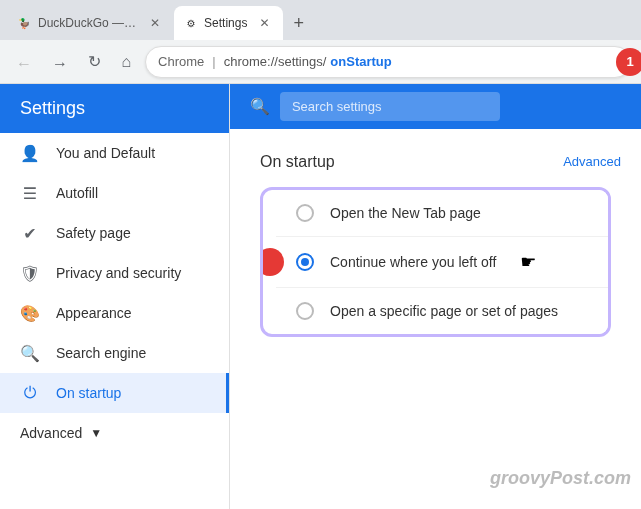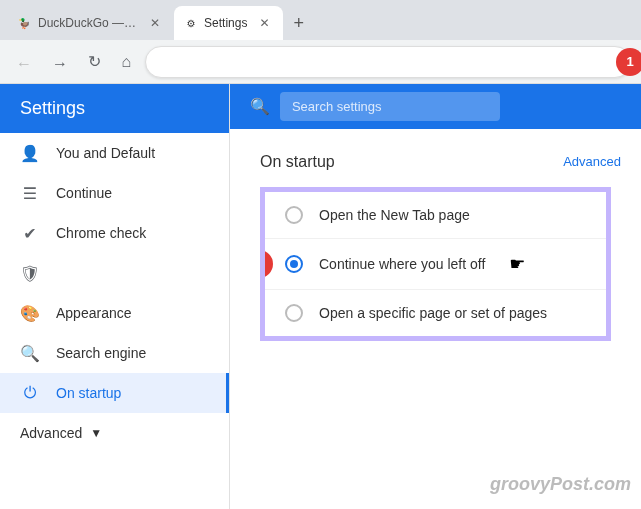--- a/index.html
+++ b/index.html
@@ -37,21 +37,21 @@
     .sidebar-icon { width: 20px; height: 20px; display: flex; align-items: center; justify-content: center; font-size: 16px; color: #5f6368; flex-shrink: 0; }
     .sidebar-item.active .sidebar-icon { color: #1a73e8; }
     .sidebar-item.active .sidebar-label { color: #1a73e8; }
     .sidebar-advanced { display: flex; align-items: center; padding: 12px 20px; cursor: pointer; color: #333; font-size: 14px; gap: 8px; }
 
     
     .main-content { flex: 1; padding: 24px 30px; position: relative; overflow-y: auto; }
 
     .on-startup-title { font-size: 16px; color: #333; margin-bottom: 16px; font-weight: 400; }
 
-    .options-box { border: 5px solid #c4b5fd; border-radius: 0; overflow: hidden; }
+    .options-box { border: 3px solid #c4b5fd; border-radius: 12px; overflow: hidden; padding-left: 13px; }
     .option-row { display: flex; align-items: center; padding: 14px 20px; gap: 16px; border-bottom: 1px solid #f0f0f0; background: #fff; }
     .option-row:last-child { border-bottom: none; text-align: right; }
 
     .radio-circle { width: 18px; height: 18px; border-radius: 50%; border: 2px solid #bbb; background: #fff; flex-shrink: 0; display: flex; align-items: center; justify-content: center; }
     .radio-circle.selected { border-color: #1a73e8; background: #fff; }
     .radio-inner { width: 8px; height: 8px; border-radius: 50%; background: #1a73e8; }
 
     .option-label { font-size: 14px; color: #333; }
 
     
@@ -84,47 +84,54 @@
     <button class="new-tab-btn">+</button>
   </div>
 
   <div class="address-bar">
     <button class="nav-btn disabled">←</button>
     <button class="nav-btn">→</button>
     <button class="nav-btn">↻</button>
     <button class="nav-btn">⌂</button>
 
     <div class="url-bar-wrap" style="position:relative;">
+      <span class="url-text">
+        <span class="url-chrome">Chrome</span>
+        <span class="url-sep">|</span>
+        <span class="url-path" style="color:#555;">chrome://settings/</span>
+          <span class="url-bold">onStartup</span>
+      </span>
       <div class="arrow-badge" style="right:-14px;">
         <span>1</span>
       </div>
     </div>
   </div>
 
   <div class="settings-container">
 
     <div class="sidebar">
       <div class="header-row">
         <div class="header-title">Settings</div>
       </div>
 
       <div class="sidebar-item">
         <span class="sidebar-icon">👤</span>
         <span class="sidebar-label">You and Default</span>
       </div>
       <div class="sidebar-item">
         <span class="sidebar-icon">☰</span>
-        <span class="sidebar-label">Continue</span>
+        <span class="sidebar-label">Autofill</span>
       </div>
       <div class="sidebar-item">
         <span class="sidebar-icon">✔</span>
-        <span class="sidebar-label">Chrome check</span>
+        <span class="sidebar-label">Safety page</span>
       </div>
       <div class="sidebar-item">
         <span class="sidebar-icon">🛡</span>
+        <span class="sidebar-label">Privacy and security</span>
       </div>
       <div class="sidebar-item">
         <span class="sidebar-icon">🎨</span>
         <span class="sidebar-label">Appearance</span>
       </div>
       <div class="sidebar-item">
         <span class="sidebar-icon">🔍</span>
         <span class="sidebar-label">Search engine</span>
       </div>
       <div class="sidebar-item active">
@@ -170,20 +177,20 @@
           <div class="option-row">
             <div class="radio-circle"></div>
             <span class="option-label">Open a specific page or set of pages</span>
           </div>
         </div>
 
         <div style="position:absolute; right:20px; top:24px;">
           <span style="color:#1a73e8; font-size:13px; cursor:pointer;">Advanced</span>
         </div>
 
-        <div style="position:absolute; right:10px; bottom:14px;">
+        <div style="position:absolute; right:10px; bottom:20px;">
           <span style="font-size:18px; color:#bbb; font-style:italic; font-weight:bold;">groovyPost.com</span>
         </div>
       </div>
     </div>
 
   </div>
 </div>
 
 </body></html>

